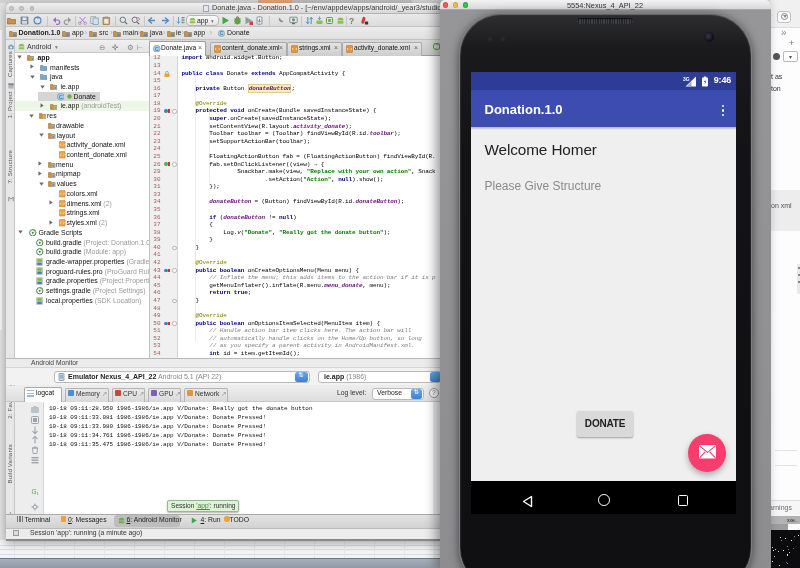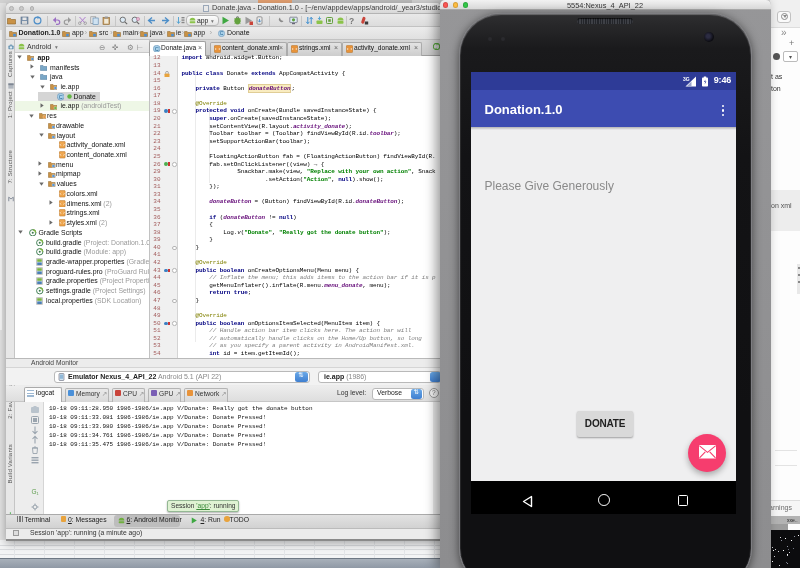--- a/index.html
+++ b/index.html
@@ -781,21 +781,22 @@
     </svg>
 <svg class="abs" style="left:230.5px;top:4px" width="8" height="11" viewBox="0 0 8 11">
       <rect x="1" y="1.5" width="6" height="9" rx="0.8" fill="#fff"></rect>
       <rect x="2.8" y="0.5" width="2.4" height="1.5" fill="#fff"></rect>
       <path d="M4.4 3.5 L3 6 h1.2 L3.6 8.5 L5.4 5.6 H4.2z" fill="#2e3b97"></path>
     </svg>
 <div class="abs" style="left:14px;top:29.6px;font-size:13px;font-weight:bold;color:#fff;letter-spacing:0">Donation.1.0</div>
 <div class="abs" style="left:251px;top:32.9px;width:2.6px;height:2.6px;border-radius:50%;background:#fff"></div>
 <div class="abs" style="left:251px;top:37.4px;width:2.6px;height:2.6px;border-radius:50%;background:#fff"></div>
 <div class="abs" style="left:251px;top:41.9px;width:2.6px;height:2.6px;border-radius:50%;background:#fff"></div>
-<div class="abs" style="left:14px;top:107px;font-size:12px;color:#8a8a8a">Please Give Generously</div>
+<div class="abs" style="left:14px;top:68.6px;font-size:15.3px;color:#212121;letter-spacing:-0.1px">Welcome Homer</div>
+<div class="abs" style="left:14px;top:107px;font-size:12px;color:#8a8a8a">Please Give Structure</div>
 <div class="abs" style="left:106.5px;top:338.5px;width:56px;height:26px;background:#d9d9d9;border-radius:2px;box-shadow:0 1px 2px rgba(0,0,0,.35)"></div>
 <div class="abs" style="left:106.5px;top:338.5px;width:56px;height:26px;font-size:10px;font-weight:bold;color:#212121;text-align:center;line-height:26px;letter-spacing:-0.2px">DONATE</div>
 <div class="abs" style="left:217.7px;top:361.5px;width:38px;height:38px;border-radius:50%;background:#f63d6e;box-shadow:0 3px 6px rgba(0,0,0,.3)"></div>
 <svg class="abs" style="left:228.2px;top:373px" width="17" height="13.6" viewBox="0 0 17 13.6">
       <rect x="0" y="0" width="17" height="13.6" rx="1.2" fill="#fff"></rect>
       <path d="M0.5 0.8 L8.5 7.4 L16.5 0.8 M0.5 13 L6.3 6.8 M16.5 13 L10.7 6.8" stroke="#f63d6e" stroke-width="1.1" fill="none"></path>
     </svg>
 <div class="abs" style="left:0;top:409.2px;width:265.5px;height:33px;background:#000"></div>
 <svg class="abs" style="left:51.5px;top:422.5px" width="11" height="13" viewBox="0 0 11 13">
       <path d="M9.5 1.5 V11.5 L1.5 6.5z" fill="none" stroke="#fff" stroke-width="1.4" stroke-linejoin="round"></path>

